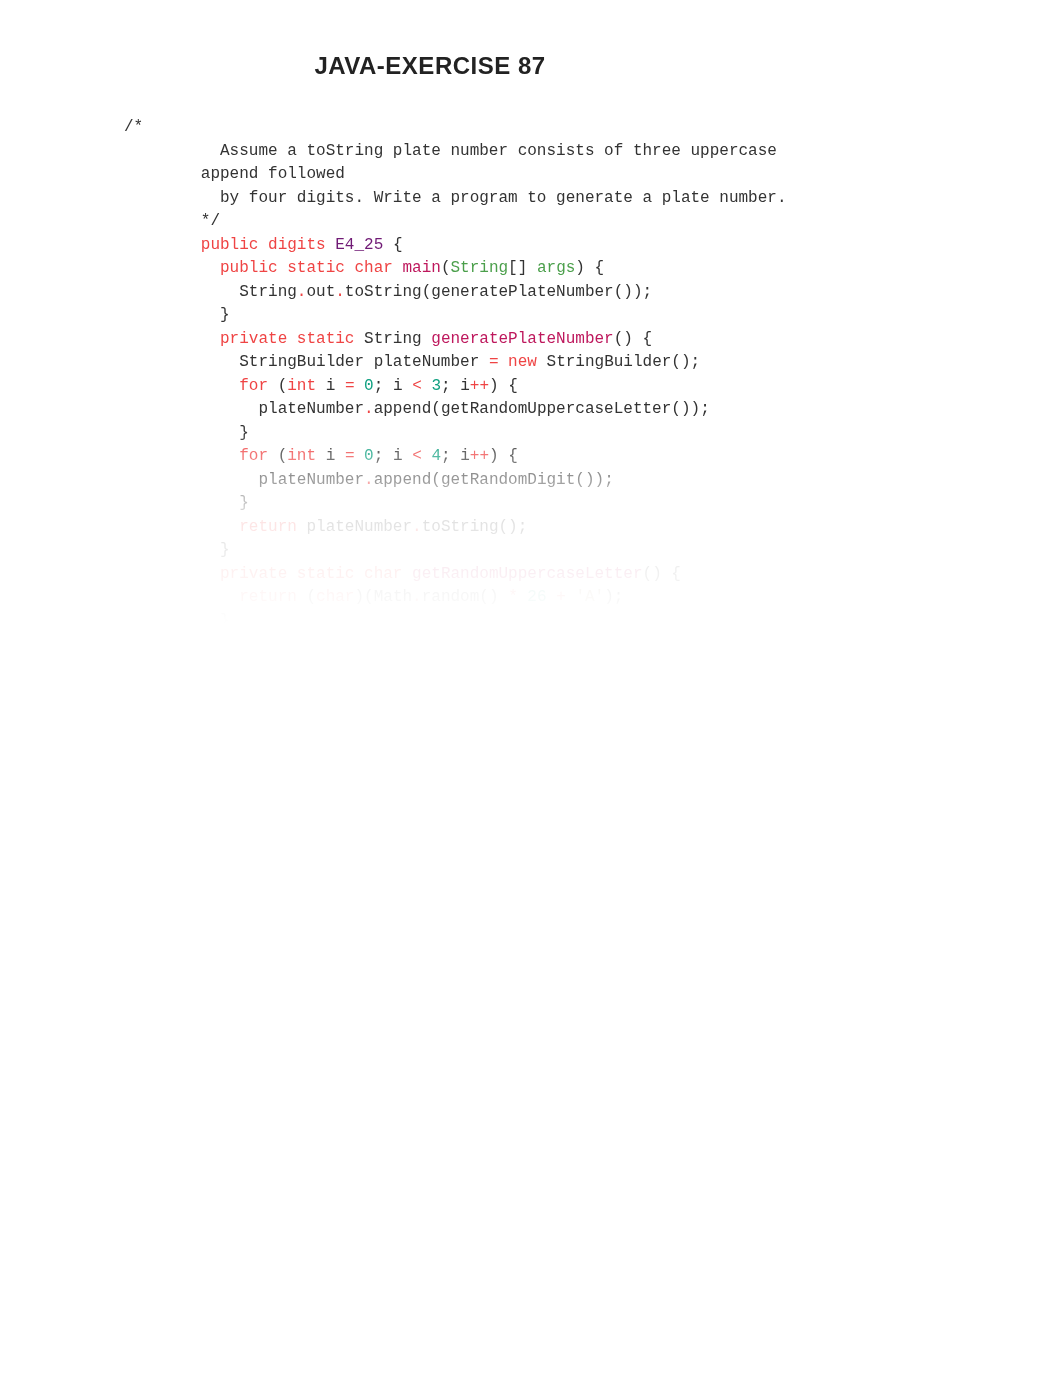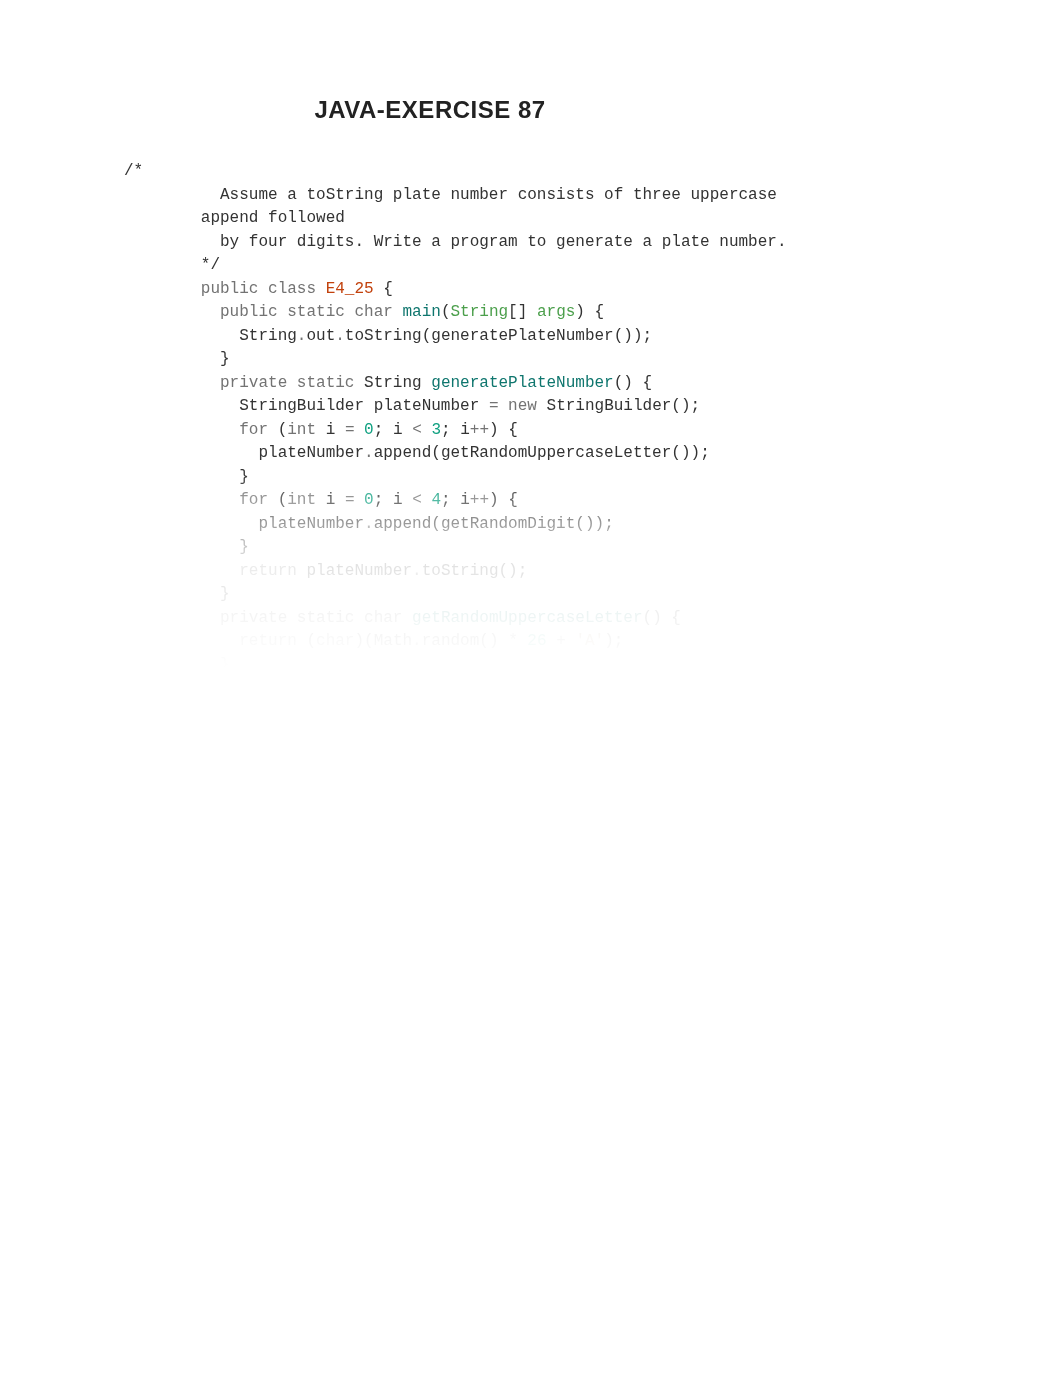--- a/index.html
+++ b/index.html
@@ -5,43 +5,43 @@
   body {
     margin: 0;
     padding: 0;
     background: #ffffff;
     font-family: 'Segoe UI', Arial, sans-serif;
     width: 1062px;
   }
   .page {
     width: 860px;
     min-height: 1377px;
-    padding-top: 96px;
+    padding-top: 52px;
     box-sizing: border-box;
   }
   .title {
     text-align: center;
     font-weight: 700;
     font-size: 24px;
     color: #222;
     letter-spacing: 0.5px;
     margin-bottom: 36px;
   }
   .code-block {
     font-family: 'Consolas', 'Menlo', 'Courier New', monospace;
     font-size: 16px;
     line-height: 23.5px;
     color: #333;
     white-space: pre;
     padding-left: 124px;
   }
-  .kw-red  { color: #737373; }
-  .kw-blue { color: #0f766e; }
+  .kw-red  { color: #ef4444; }
+  .kw-blue { color: #be185d; }
   .kw-green{ color: #4b9f4b; }
-  .fn-teal { color: #c2410c; }
+  .fn-teal { color: #701a75; }
   .str     { color: #a0835a; }
   .num     { color: #0fa080; }
   .fade-wrap {
     position: relative;
   }
   .fade {
     position: absolute;
     left: 0; right: 0;
     top: 310px;
     height: 360px;
@@ -54,21 +54,21 @@
 
 <div class="page">
   <div class="title">JAVA-EXERCISE 87</div>
 
   <div class="fade-wrap">
 <div class="code-block"><span>/*</span>
         <span>  Assume a toString plate number consists of three uppercase</span>
         <span>append followed</span>
         <span>  by four digits. Write a program to generate a plate number.</span>
         <span>*/</span>
-        <span class="kw-red">public</span> <span class="kw-red">class</span> <span class="fn-teal">E4_25</span> <span>{</span>
+        <span class="kw-red">public</span> <span class="kw-red">digits</span> <span class="fn-teal">E4_25</span> <span>{</span>
           <span class="kw-red">public</span> <span class="kw-red">static</span> <span class="kw-red">char</span> <span class="kw-blue">main</span><span>(</span><span class="kw-green">String</span><span>[</span><span>]</span> <span class="kw-green">args</span><span>)</span> <span>{</span>
             <span>String</span><span class="kw-red">.</span><span>out</span><span class="kw-red">.</span><span>toString</span><span>(</span><span>generatePlateNumber</span><span>(</span><span>)</span><span>)</span><span>;</span>
           <span>}</span>
           <span class="kw-red">private</span> <span class="kw-red">static</span> <span>String</span> <span class="kw-blue">generatePlateNumber</span><span>(</span><span>)</span> <span>{</span>
             <span>StringBuilder</span> <span>plateNumber</span> <span class="kw-red">=</span> <span class="kw-red">new</span> <span>StringBuilder</span><span>(</span><span>)</span><span>;</span>
             <span class="kw-red">for</span> <span>(</span><span class="kw-red">int</span> <span>i</span> <span class="kw-red">=</span> <span class="num">0</span><span>;</span> <span>i</span> <span class="kw-red">&lt;</span> <span class="num">3</span><span>;</span> <span>i</span><span class="kw-red">++</span><span>)</span> <span>{</span>
               <span>plateNumber</span><span class="kw-red">.</span><span>append</span><span>(</span><span>getRandomUppercaseLetter</span><span>(</span><span>)</span><span>)</span><span>;</span>
             <span>}</span>
             <span class="kw-red">for</span> <span>(</span><span class="kw-red">int</span> <span>i</span> <span class="kw-red">=</span> <span class="num">0</span><span>;</span> <span>i</span> <span class="kw-red">&lt;</span> <span class="num">4</span><span>;</span> <span>i</span><span class="kw-red">++</span><span>)</span> <span>{</span>
               <span>plateNumber</span><span class="kw-red">.</span><span>append</span><span>(</span><span>getRandomDigit</span><span>(</span><span>)</span><span>)</span><span>;</span>

